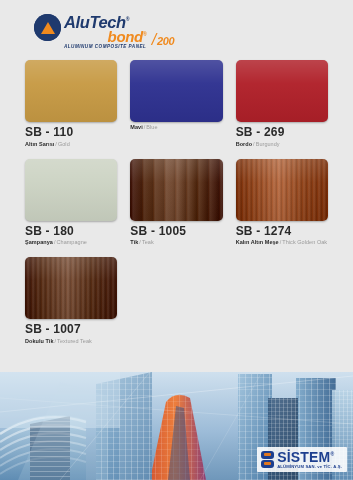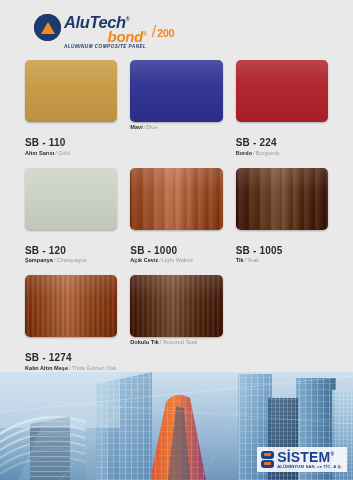--- a/index.html
+++ b/index.html
@@ -73,23 +73,24 @@
     font-size:4.6px;
     font-weight:bold;
     font-style:italic;
     color:#1f3a6e;
     letter-spacing:0.5px;
     display:block;
     margin-top:1px;
   }
   .brand-200 {
     position:absolute;
-    right:-28px; bottom:8px;
+    right:-28px; bottom:0px;
     font-size:11px;
     font-weight:bold;
+    font-style:italic;
     color:#f08a1e;
     letter-spacing:-0.3px;
     text-align:right;
   }
   .brand-200 .slash {
     font-weight:normal;
     font-size:16px;
     margin-right:1px;
   }
 
@@ -114,24 +115,24 @@
     position:absolute;
     inset:0;
     opacity:0.55;
   }
   .swatch .sheen {
     position:absolute;
     inset:0;
     background:linear-gradient(180deg, rgba(255,255,255,0.16) 0%, rgba(255,255,255,0.03) 38%, rgba(0,0,0,0.06) 100%);
   }
   .code {
-    font-size:10px;
+    font-size:12px;
     font-weight:bold;
     color:#2a2a2a;
-    margin-top:15px;
+    margin-top:3px;
     letter-spacing:0.2px;
   }
   .names {
     font-size:5.5px;
     margin-top:1.5px;
     letter-spacing:0.05px;
     white-space:nowrap;
   }
   .name-tr { color:#2a2a2a; font-weight:bold; }
   .name-sep { color:#9a9a9a; margin:0 1px; }
@@ -234,47 +235,37 @@
     <div class="names">
       <span class="name-tr">Mavi</span><span class="name-sep">/</span><span class="name-en">Blue</span>
     </div>
   </div>
 
   <div class="cell">
     <div class="swatch" style="background: rgb(176, 32, 41);">
       <div class="grain" style="background: none;"></div>
       <div class="sheen"></div>
     </div>
-    <div class="code">SB - 224</div>
+    <div class="code">SB - 269</div>
     <div class="names">
       <span class="name-tr">Bordo</span><span class="name-sep">/</span><span class="name-en">Burgundy</span>
     </div>
   </div>
 
   <div class="cell">
     <div class="swatch" style="background: rgb(204, 211, 195);">
       <div class="grain" style="background: none;"></div>
       <div class="sheen"></div>
     </div>
-    <div class="code">SB - 120</div>
+    <div class="code">SB - 180</div>
     <div class="names">
       <span class="name-tr">Şampanya</span><span class="name-sep">/</span><span class="name-en">Champagne</span>
     </div>
   </div>
 
-  <div class="cell">
-    <div class="swatch" style="background: linear-gradient(90deg, rgb(135, 51, 9) 0%, rgb(157, 73, 31) 18%, rgb(195, 111, 69) 46%, rgb(157, 73, 31) 72%, rgb(135, 51, 9) 100%);">
-      <div class="grain" style="background: repeating-linear-gradient(90deg, rgba(0, 0, 0, 0.22) 0px, rgba(0, 0, 0, 0) 1.5px, rgba(255, 255, 255, 0.13) 3px, rgba(0, 0, 0, 0.1) 11px); opacity: 0.8;"></div>
-      <div class="sheen"></div>
-    </div>
-    <div class="code">SB - 1000</div>
-    <div class="names">
-      <span class="name-tr">Açık Ceviz</span><span class="name-sep">/</span><span class="name-en">Light Walnut</span>
-    </div>
-  </div>
 
 
   <div class="cell">
     <div class="swatch" style="background: linear-gradient(90deg, rgb(56, 11, 0) 0%, rgb(78, 33, 6) 18%, rgb(116, 71, 44) 46%, rgb(78, 33, 6) 72%, rgb(56, 11, 0) 100%);">
       <div class="grain" style="background: repeating-linear-gradient(90deg, rgba(0, 0, 0, 0.22) 0px, rgba(0, 0, 0, 0) 1.5px, rgba(255, 255, 255, 0.13) 3px, rgba(0, 0, 0, 0.1) 11px); opacity: 0.8;"></div>
       <div class="sheen"></div>
     </div>
     <div class="code">SB - 1005</div>
     <div class="names">
       <span class="name-tr">Tik</span><span class="name-sep">/</span><span class="name-en">Teak</span>
@@ -290,20 +281,21 @@
     <div class="names">
       <span class="name-tr">Kalın Altın Meşe</span><span class="name-sep">/</span><span class="name-en">Thick Golden Oak</span>
     </div>
   </div>
 
   <div class="cell">
     <div class="swatch" style="background: linear-gradient(90deg, rgb(59, 15, 0) 0%, rgb(81, 37, 12) 18%, rgb(119, 75, 50) 46%, rgb(81, 37, 12) 72%, rgb(59, 15, 0) 100%);">
       <div class="grain" style="background: repeating-linear-gradient(90deg, rgba(0, 0, 0, 0.22) 0px, rgba(0, 0, 0, 0) 1.5px, rgba(255, 255, 255, 0.13) 3px, rgba(0, 0, 0, 0.1) 5px); opacity: 0.8;"></div>
       <div class="sheen"></div>
     </div>
+    <div class="code">SB - 1007</div>
     <div class="names">
       <span class="name-tr">Dokulu Tik</span><span class="name-sep">/</span><span class="name-en">Textured Teak</span>
     </div>
   </div>
 
 </div>
 
 <div class="banner">
   <svg viewBox="0 0 353 108" preserveAspectRatio="none">
     <defs>

